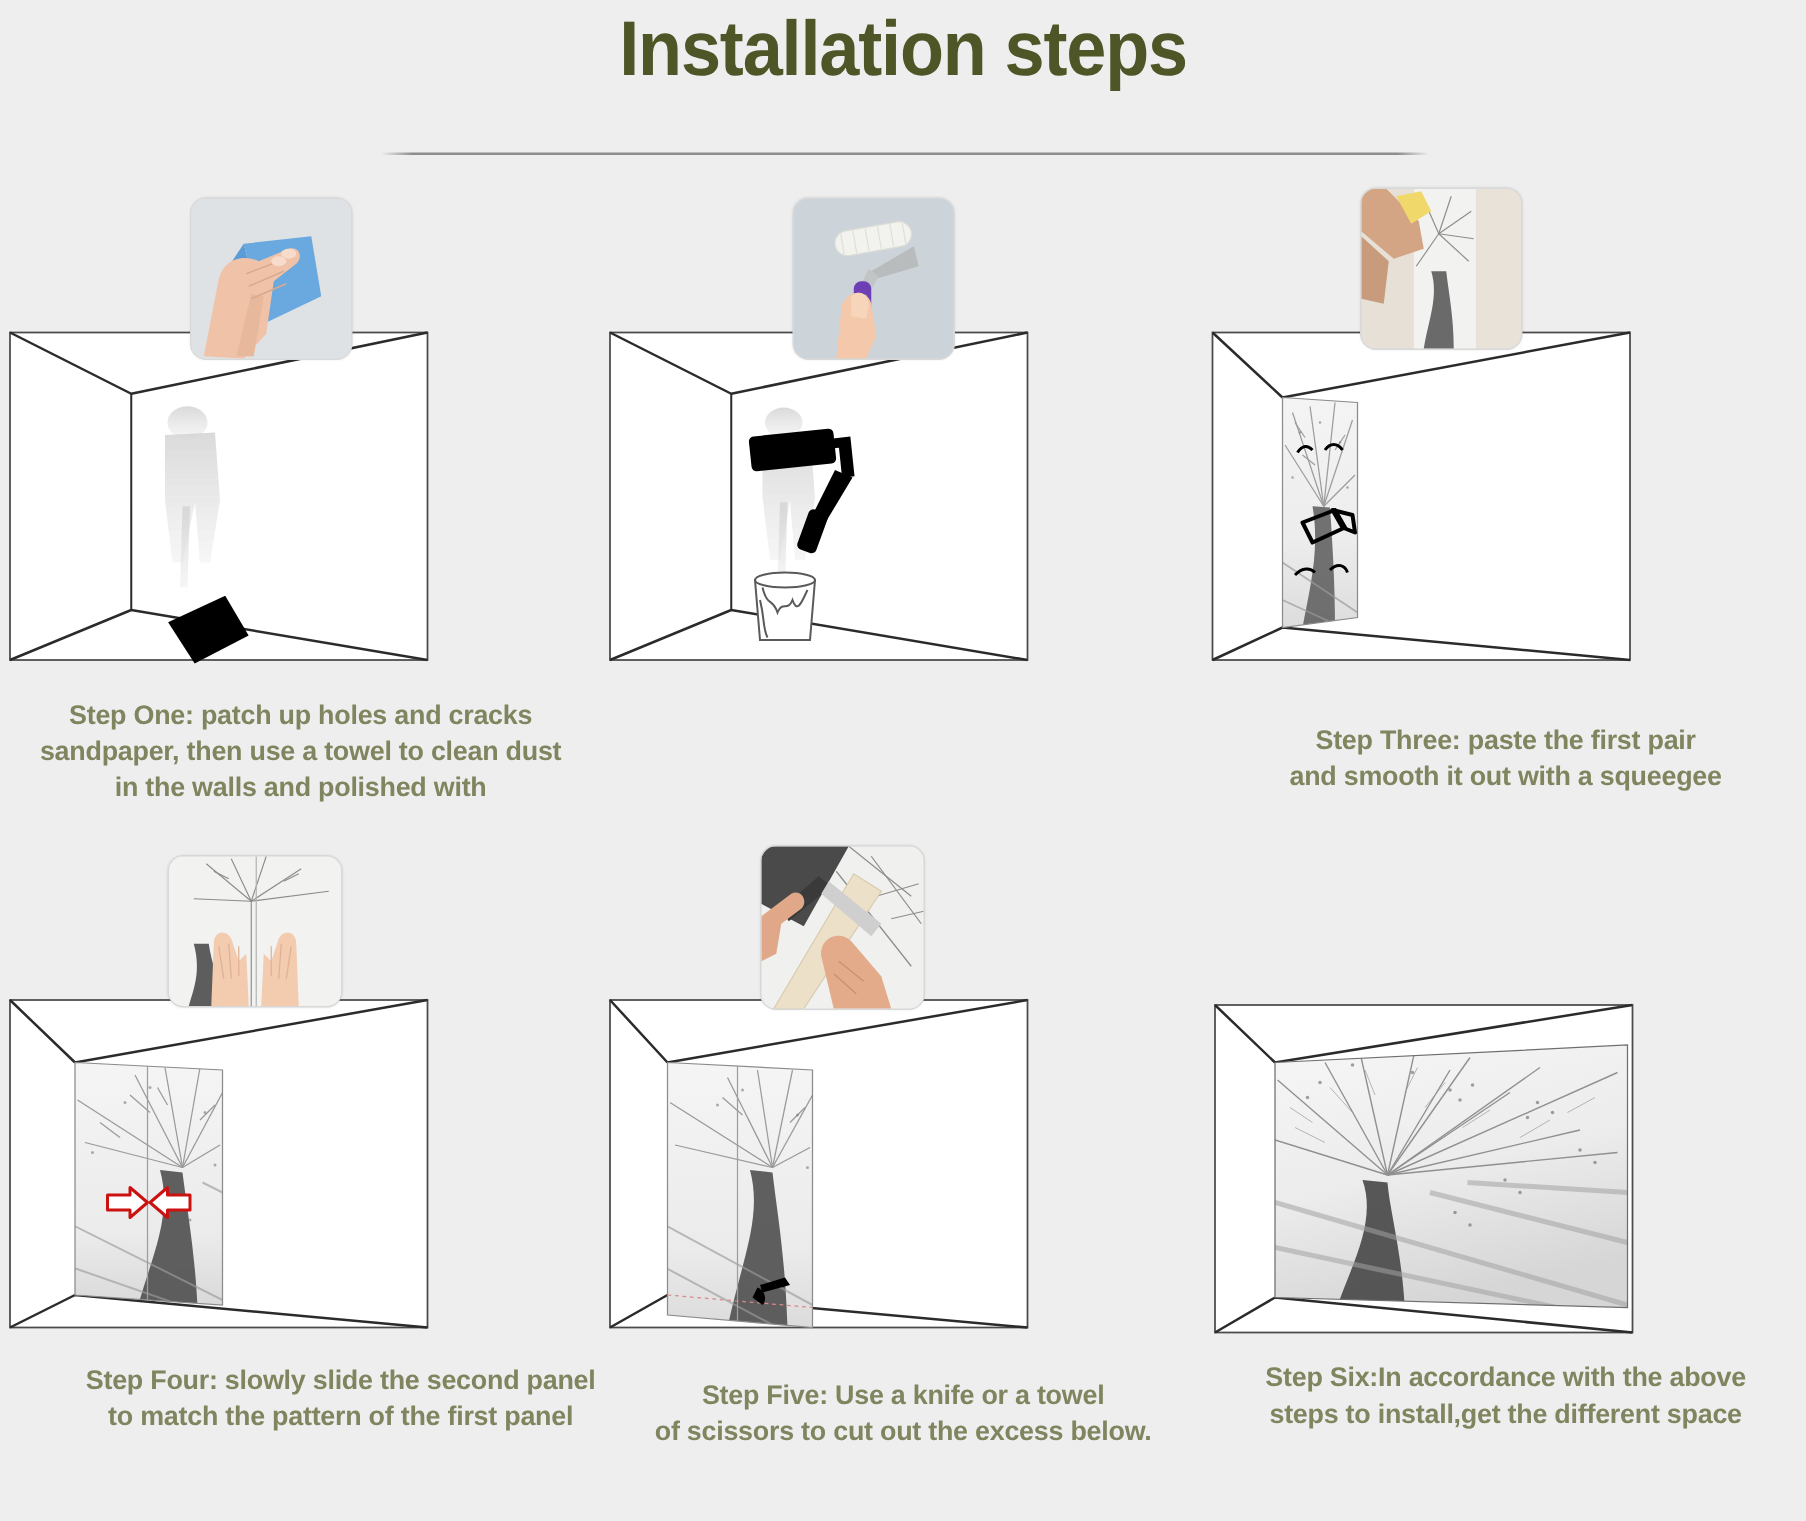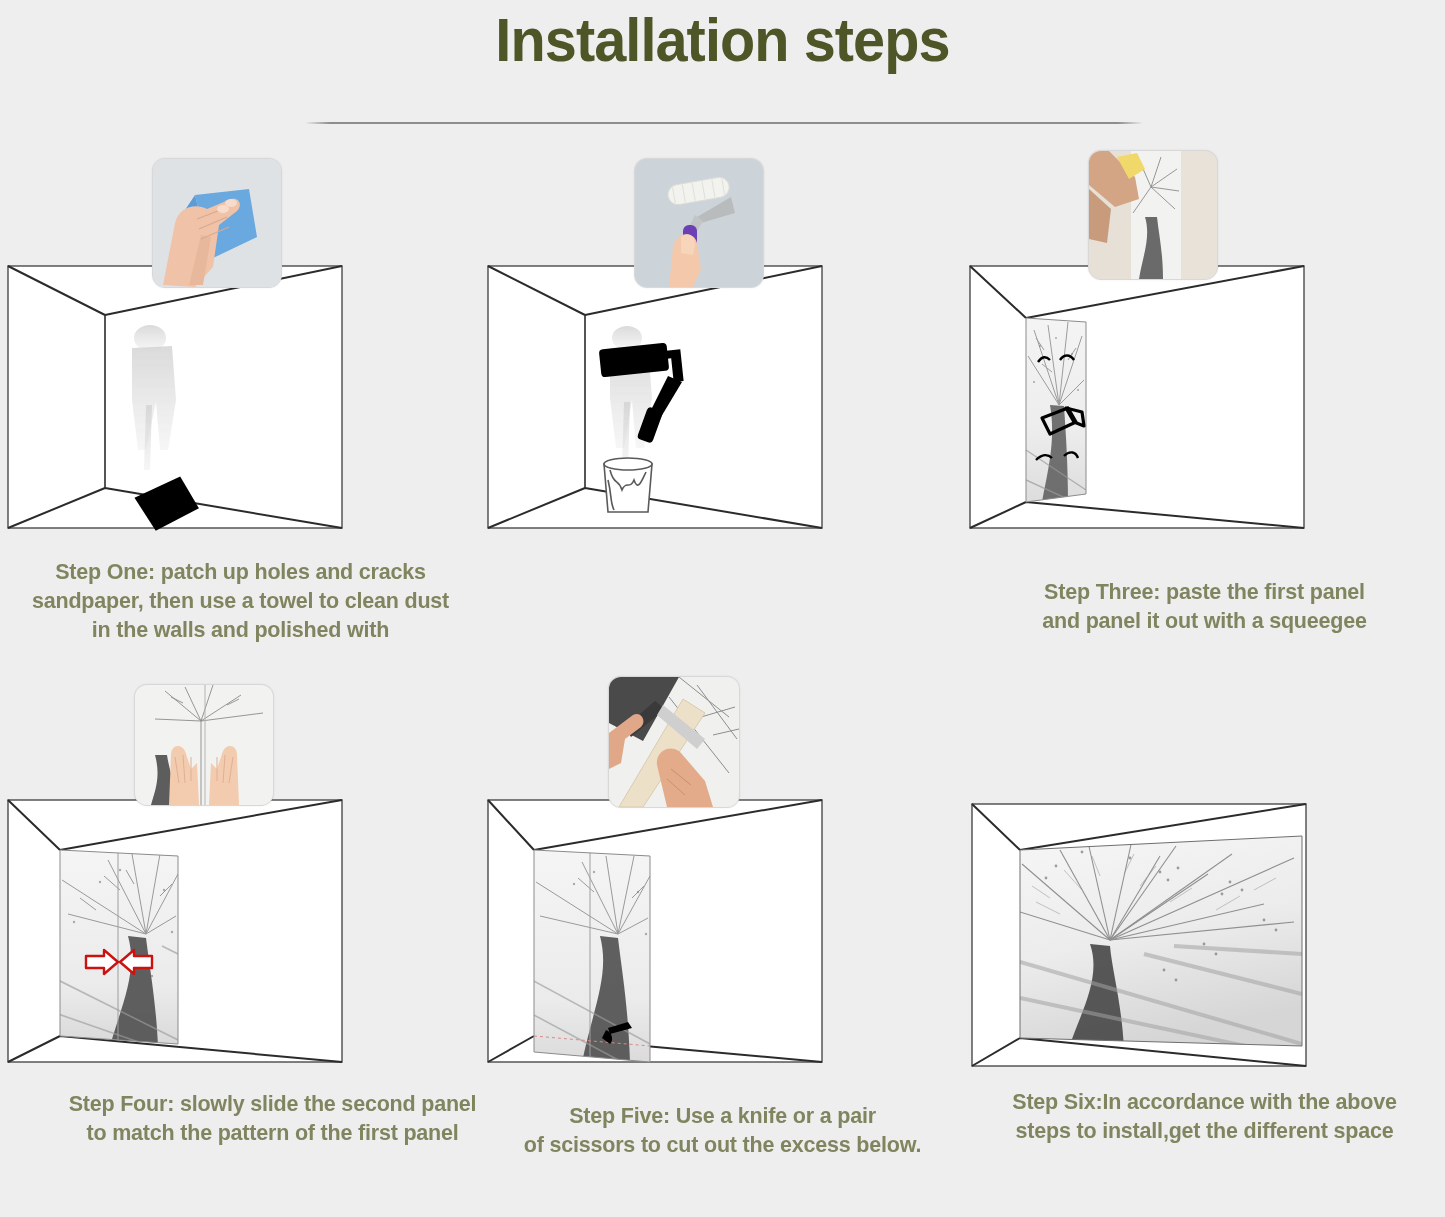--- a/index.html
+++ b/index.html
@@ -249,22 +249,22 @@
                 <path d="M62,36 L90,40"></path>
             </g>
             <path d="M56,66 C62,86 54,104 50,128 L74,128 C74,102 70,84 68,66 Z" fill="#6a6a6a"></path>
             <rect x="92" y="0" width="36" height="128" fill="#e8e2d9"></rect>
             <path d="M0,0 L20,0 L46,26 L50,48 L26,56 L0,34 Z" fill="#d3a584"></path>
             <path d="M28,6 L48,2 L56,18 L40,28 Z" fill="#f0d86a"></path>
             <path d="M0,38 L22,58 L18,92 L0,88 Z" fill="#c79b7c"></path>
           </svg>
         </div>
         <div class="caption" style="top:428px;">
-          <div>Step Three: paste the first panel</div>
-          <div>and panel it out with a squeegee</div>
+          <div>Step Three: paste the first pair</div>
+          <div>and smooth it out with a squeegee</div>
         </div>
       </div>
     </div>
 
     <div class="row">
 
       <div class="cell c0">
         <div class="room">
           <svg width="481" height="400" viewBox="0 0 481 400">
             <defs>
@@ -420,21 +420,21 @@
             <path d="M54,28 L96,62 L88,72 L48,38 Z" fill="#cfcfcf"></path>
             <path d="M0,56 L24,38 C32,34 38,44 32,50 L16,62 L12,86 L0,92 Z" fill="#e0a888"></path>
             <path d="M58,130 L48,88 C46,74 62,66 72,76 L96,104 L104,130 Z" fill="#e3ab8a"></path>
             <g stroke="#c99070" stroke-width="1" fill="none">
               <path d="M62,92 L82,108"></path>
                 <path d="M58,102 L76,118"></path>
             </g>
           </svg>
         </div>
         <div class="caption" style="top:418px;">
-          <div>Step Five: Use a knife or a pair</div>
+          <div>Step Five: Use a knife or a towel</div>
           <div>of scissors to cut out the excess below.</div>
         </div>
       </div>
 
       <div class="cell c2">
         <div class="room" style="top:110px;">
           <svg width="481" height="300" viewBox="0 0 481 300">
             <defs>
               <linearGradient id="mural6" x1="0" y1="0" x2="0.3" y2="1">
                 <stop offset="0%" stop-color="#f6f6f6"></stop>

